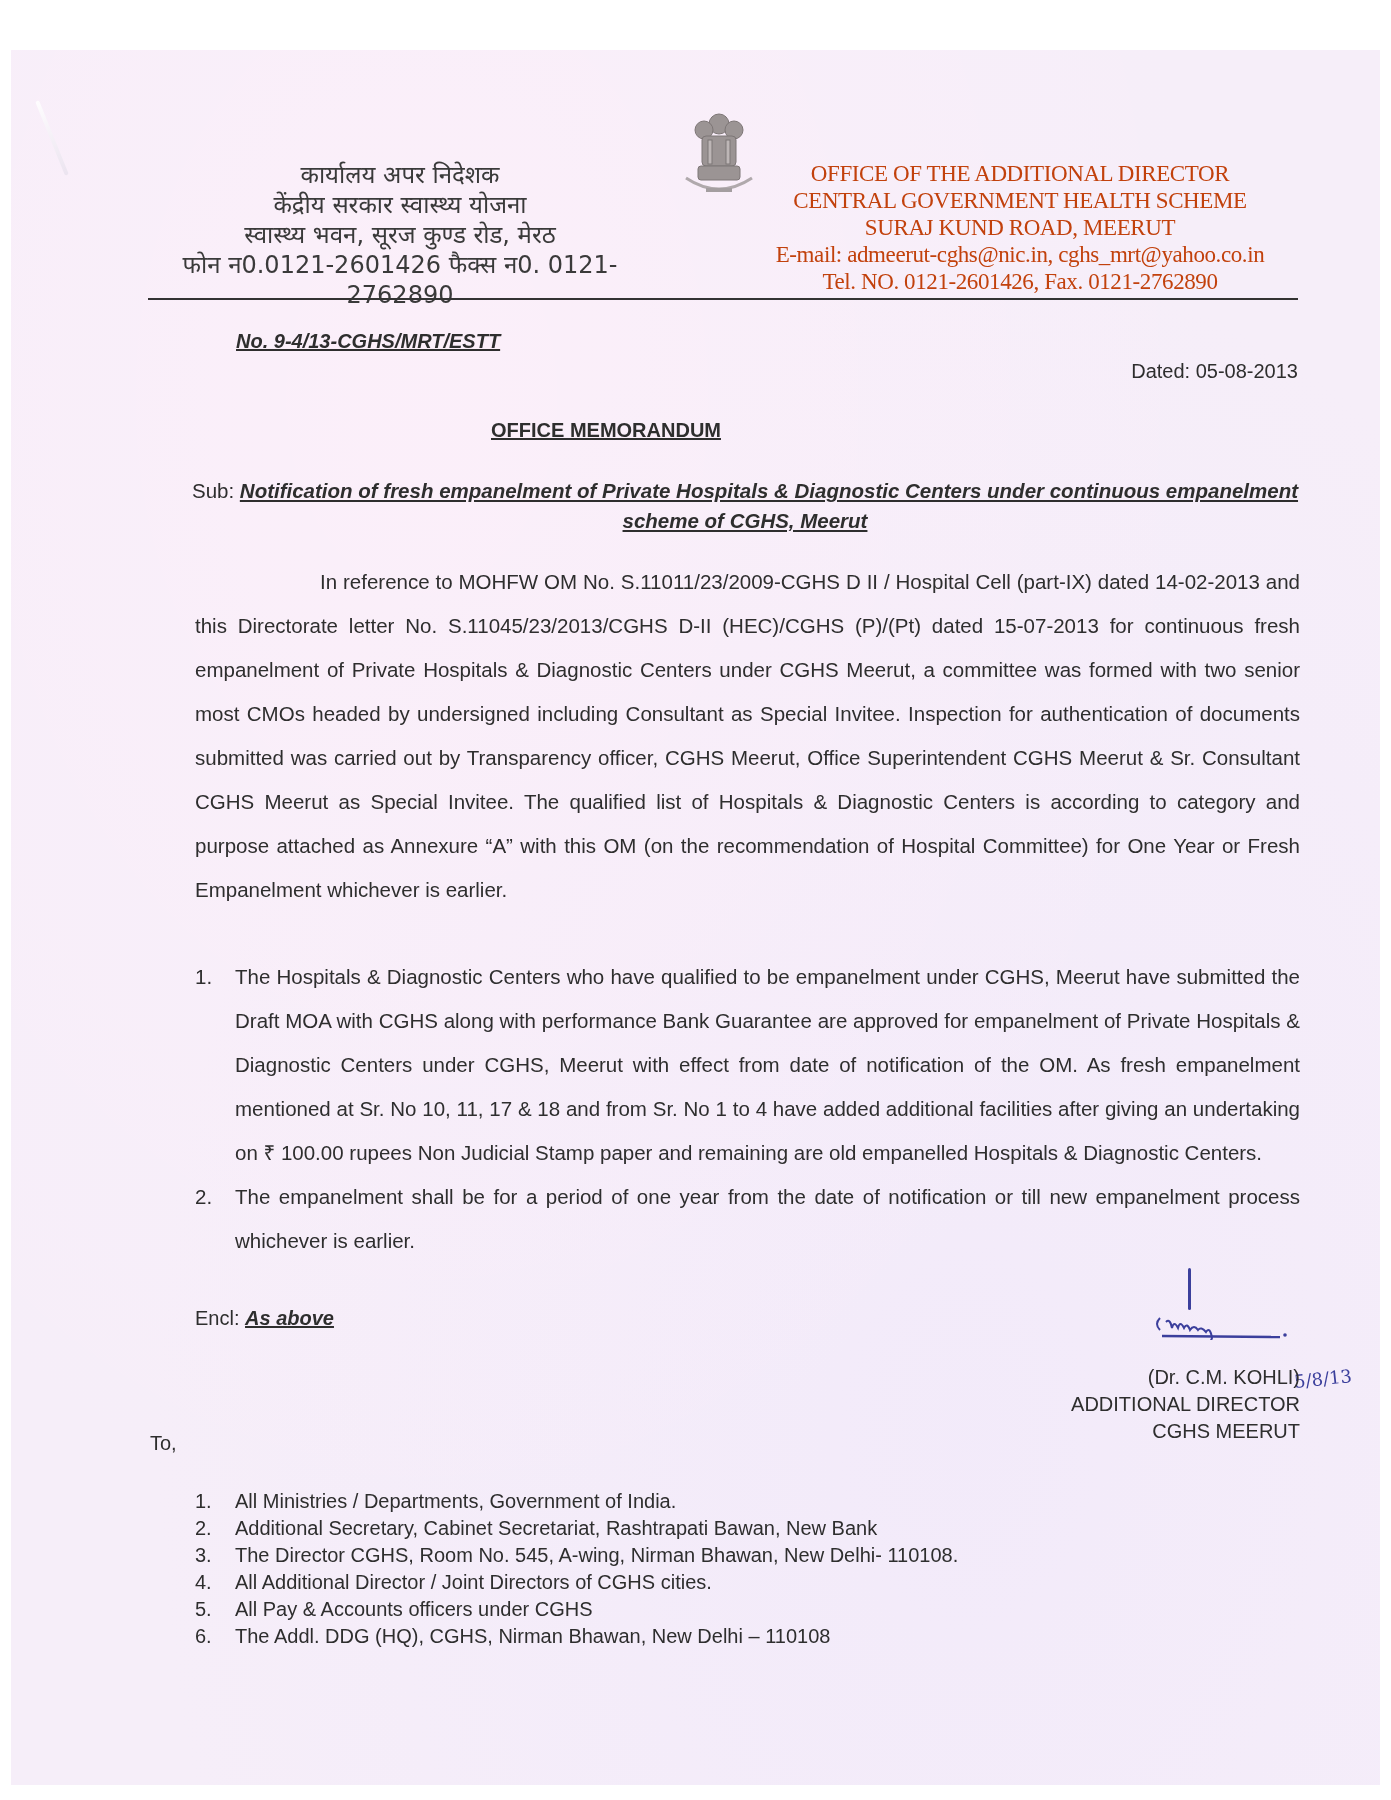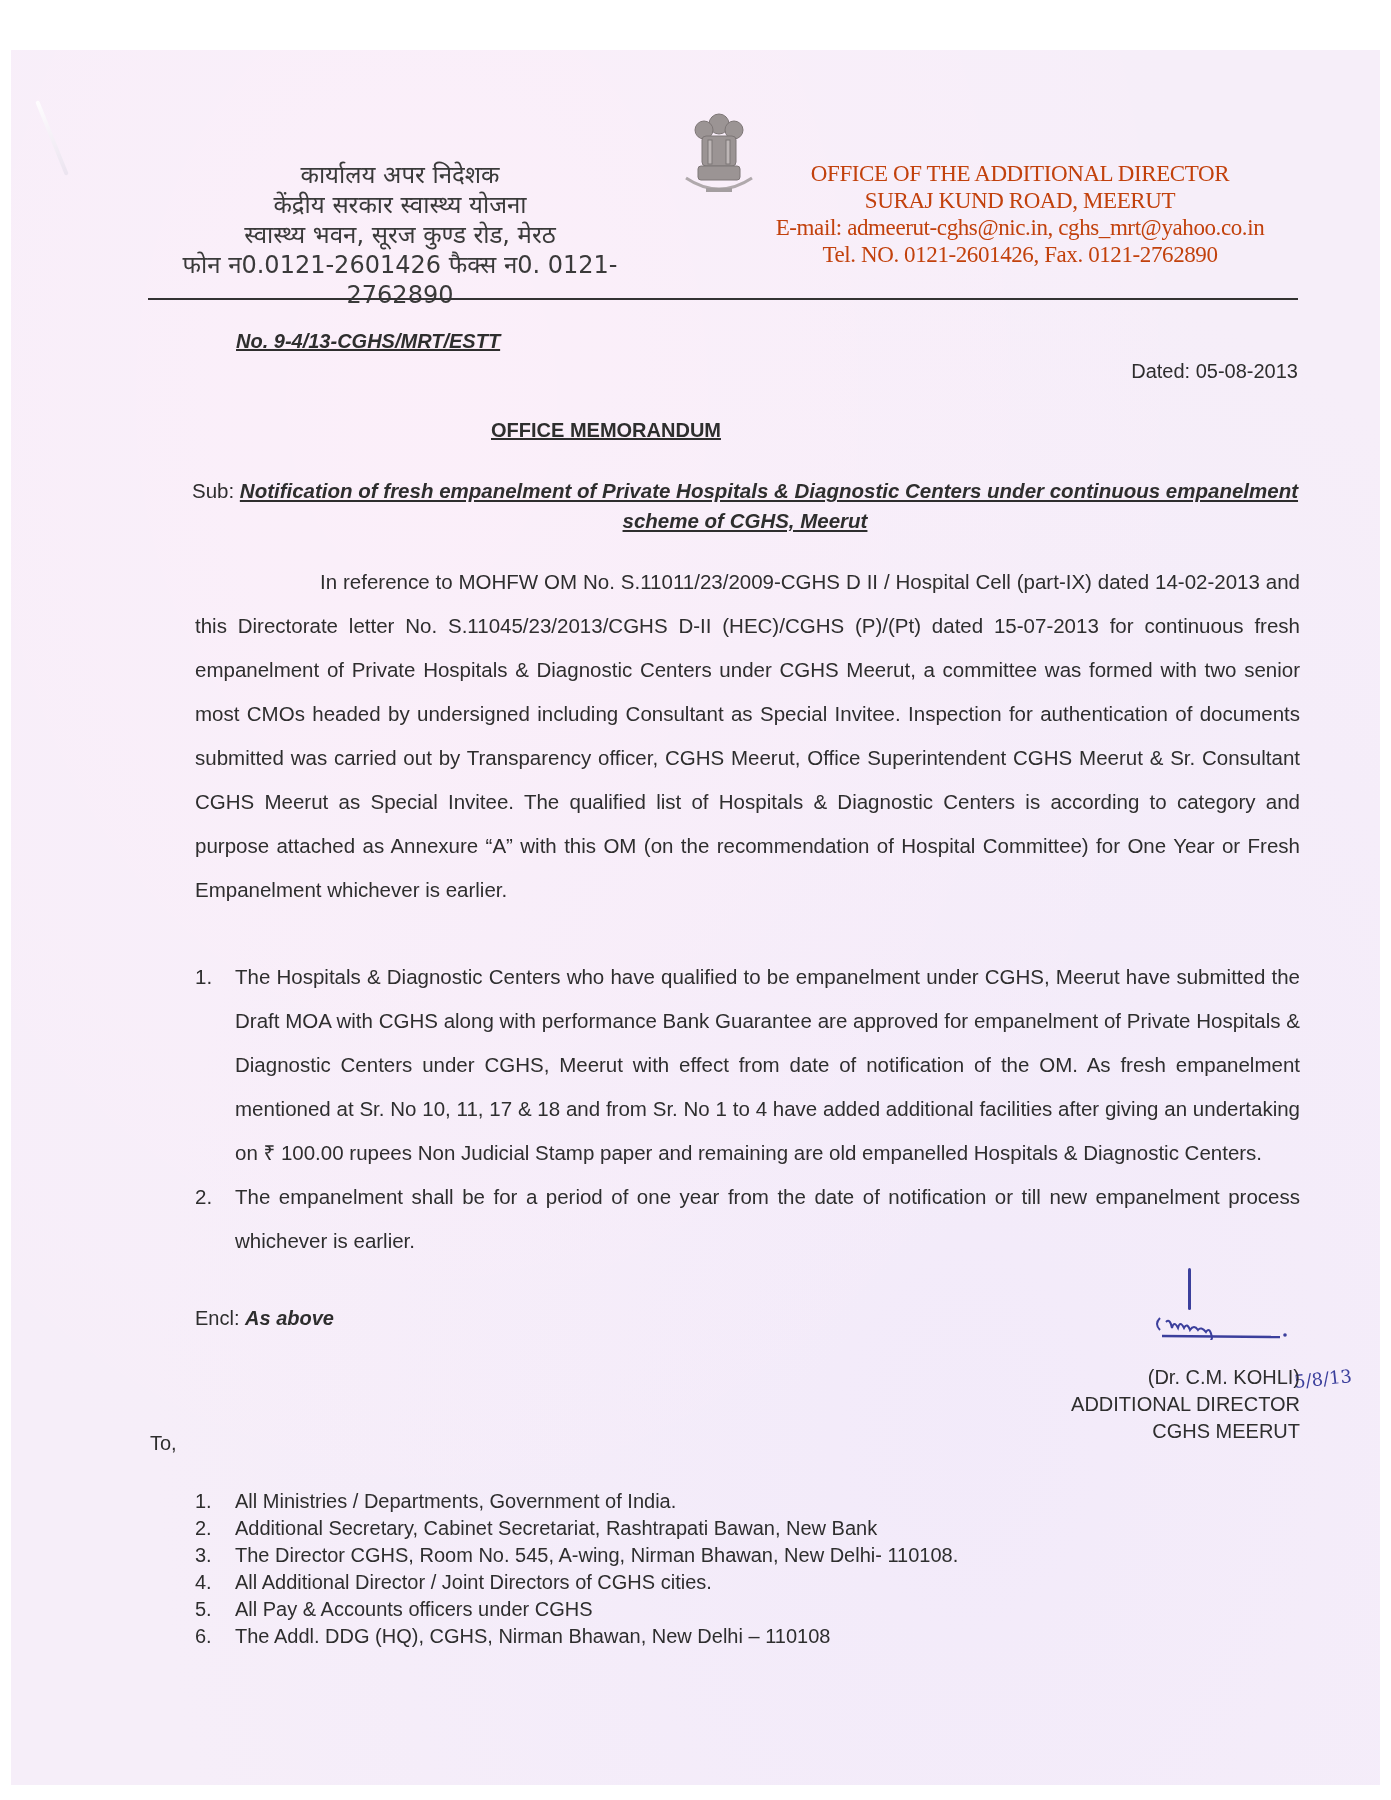--- a/index.html
+++ b/index.html
@@ -72,21 +72,21 @@
     }
     .list1 li {
       position: relative;
       padding-left: 40px;
       line-height: 44px;
       text-align: justify;
     }
     .list1 li .num { position: absolute; left: 0; top: 0; }
 
     .encl { left: 195px; top: 1307px; font-size: 20px; }
-    .encl .encl-val { font-weight: bold; font-style: italic; }
+    .encl .encl-val { font-weight: bold; font-style: italic; text-decoration: underline; }
 
     .sig-block { right: 91px; top: 1364px; text-align: right; line-height: 27px; font-size: 20px; }
 
     .to { left: 150px; top: 1432px; font-size: 20px; }
     .list2 {
       left: 195px; top: 1488px; width: 1000px;
       margin: 0; padding: 0; list-style: none;
     }
     .list2 li { position: relative; padding-left: 40px; line-height: 27px; font-size: 20px; }
     .list2 li .num { position: absolute; left: 0; top: 0; }
@@ -118,20 +118,21 @@
     <rect x="28" y="32" width="4" height="24" fill="#bdb6b6"></rect>
     <rect x="46" y="32" width="4" height="24" fill="#bdb6b6"></rect>
     <rect x="18" y="58" width="42" height="14" rx="3"></rect>
   </g>
   <path d="M6 70 Q39 92 72 70" fill="none" stroke="#b0a9ac" stroke-width="3"></path>
   <rect x="26" y="80" width="26" height="4" fill="#a49ea0"></rect>
 </svg>
 
 <div class="abs eng-block">
   <div>OFFICE OF THE ADDITIONAL DIRECTOR</div>
+  <div>CENTRAL GOVERNMENT HEALTH SCHEME</div>
   <div>SURAJ KUND ROAD, MEERUT</div>
   <div>E-mail: admeerut-cghs@nic.in, cghs_mrt@yahoo.co.in</div>
   <div>Tel. NO. 0121-2601426, Fax. 0121-2762890</div>
 </div>
 
 <div class="abs rule"></div>
 
 <div class="abs body-font ref-no">No. 9-4/13-CGHS/MRT/ESTT</div>
 <div class="abs body-font dated">Dated: 05-08-2013</div>
 

